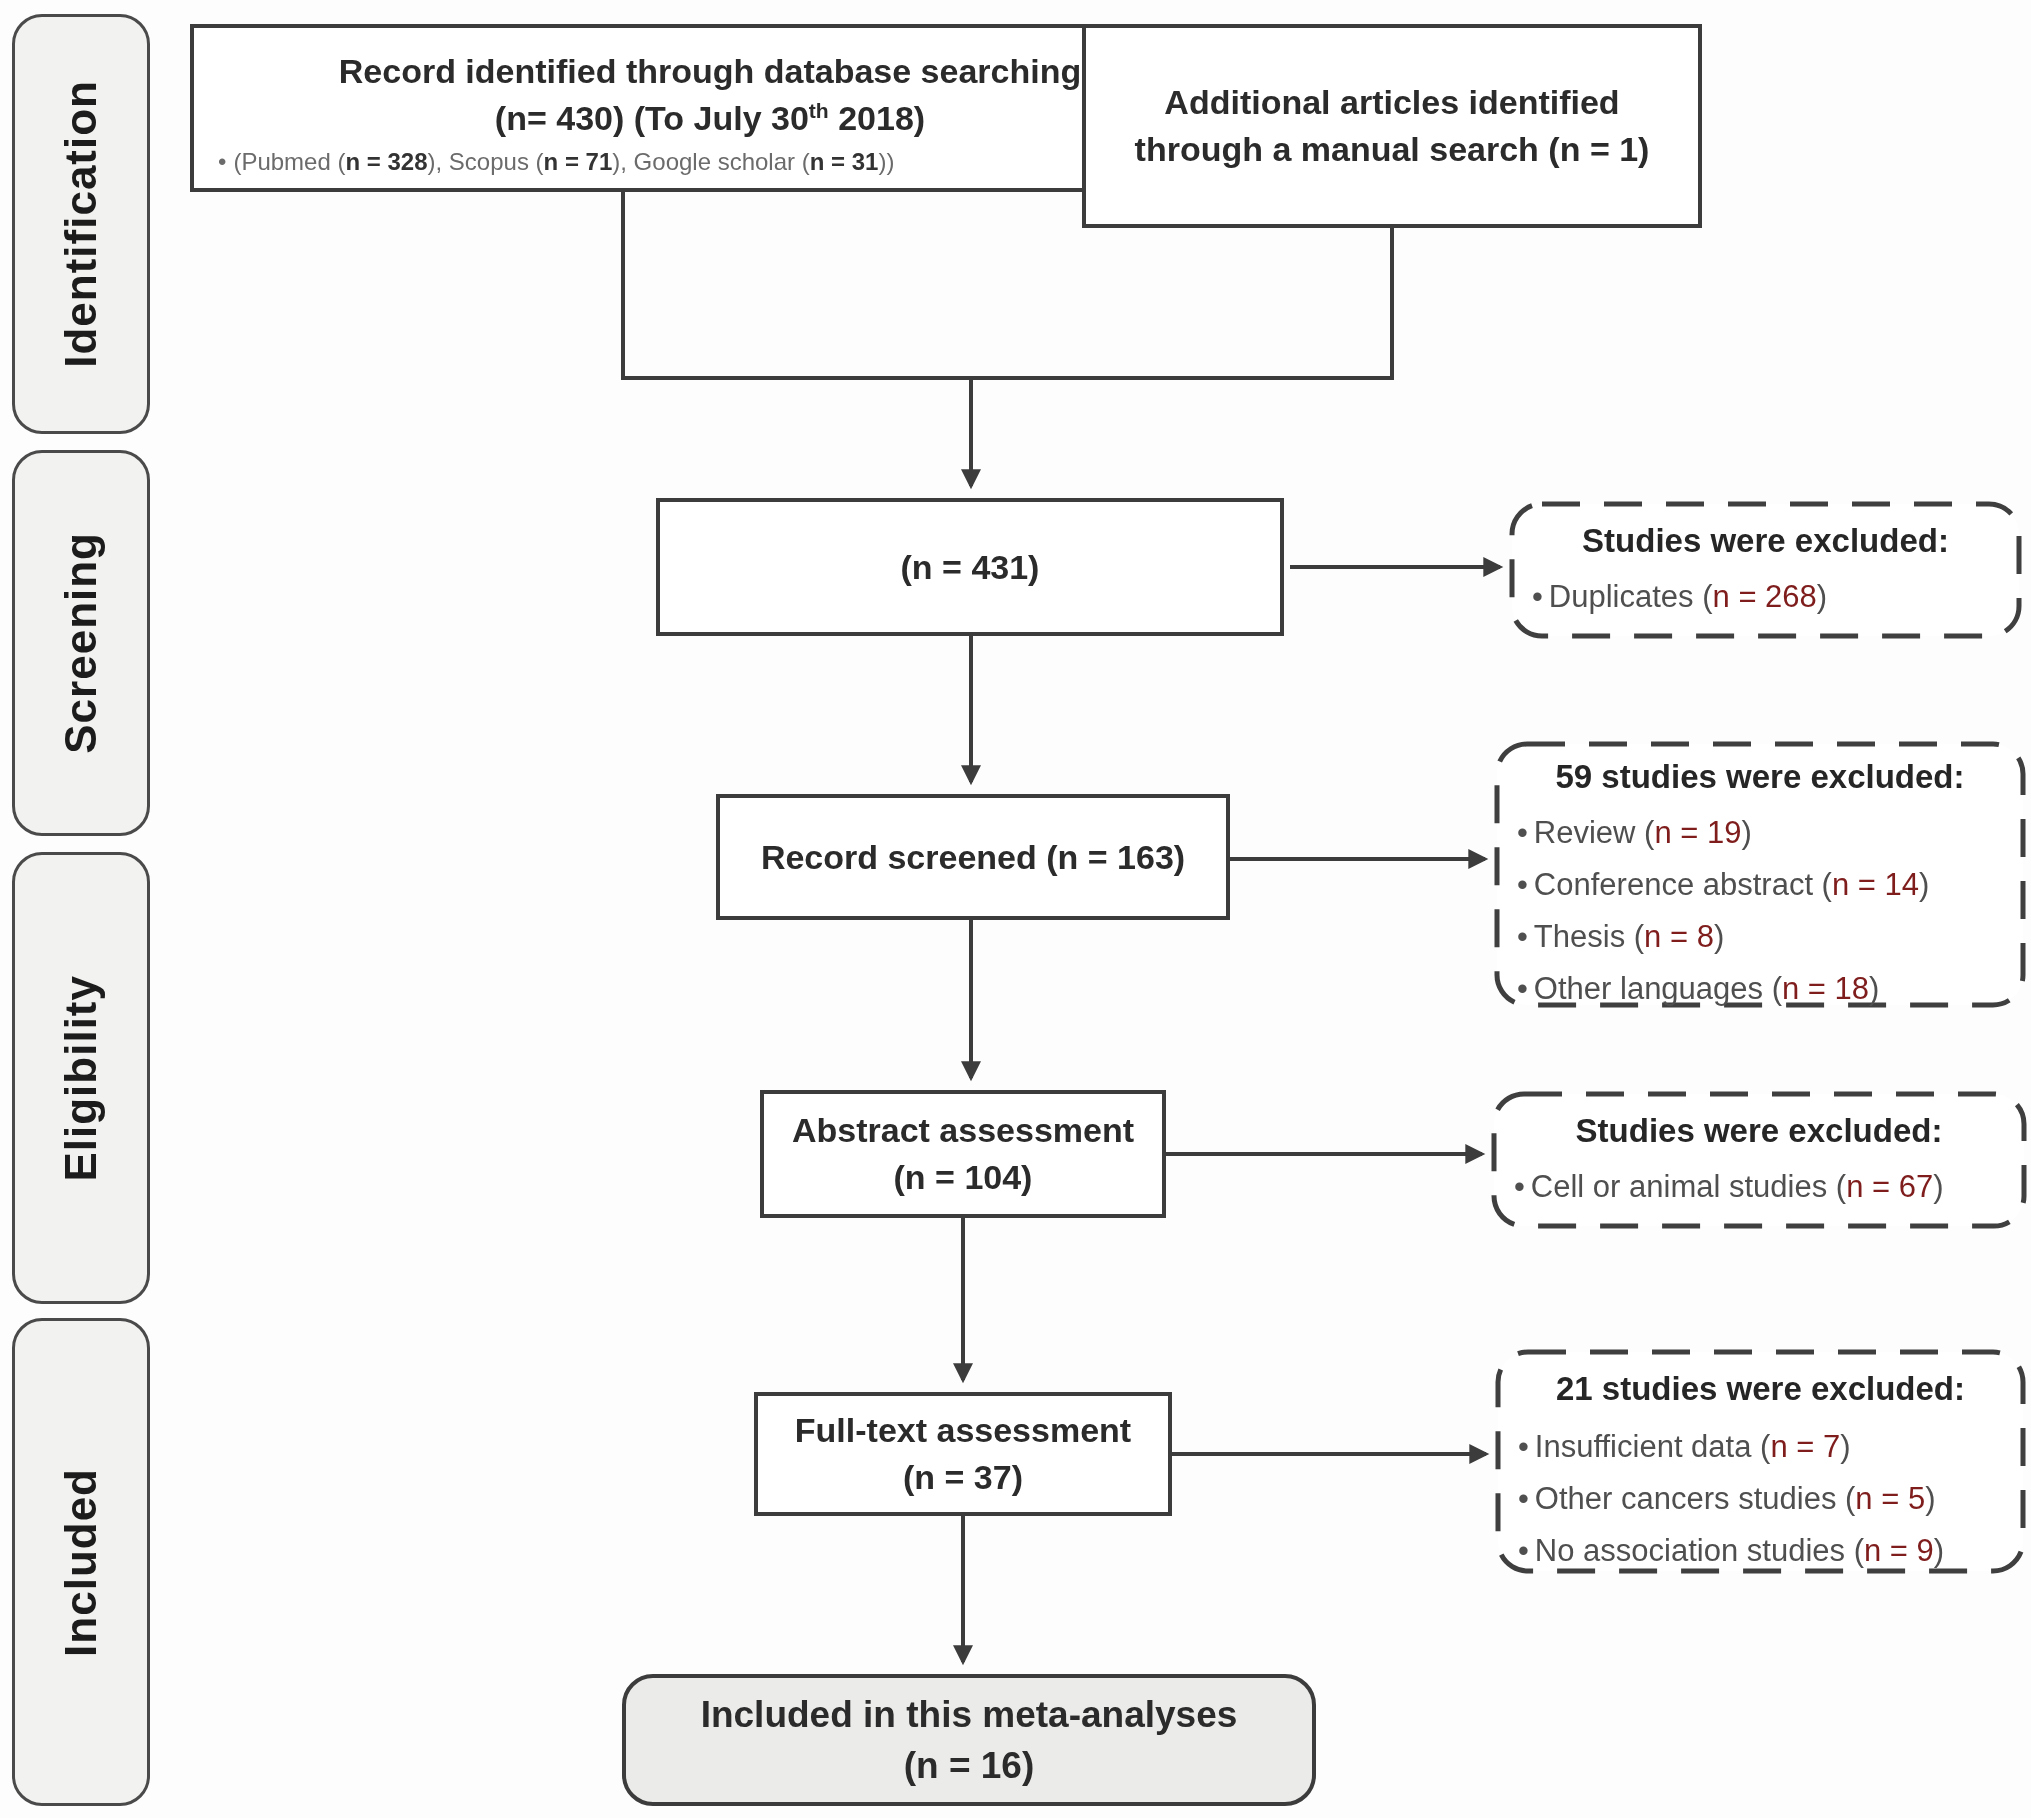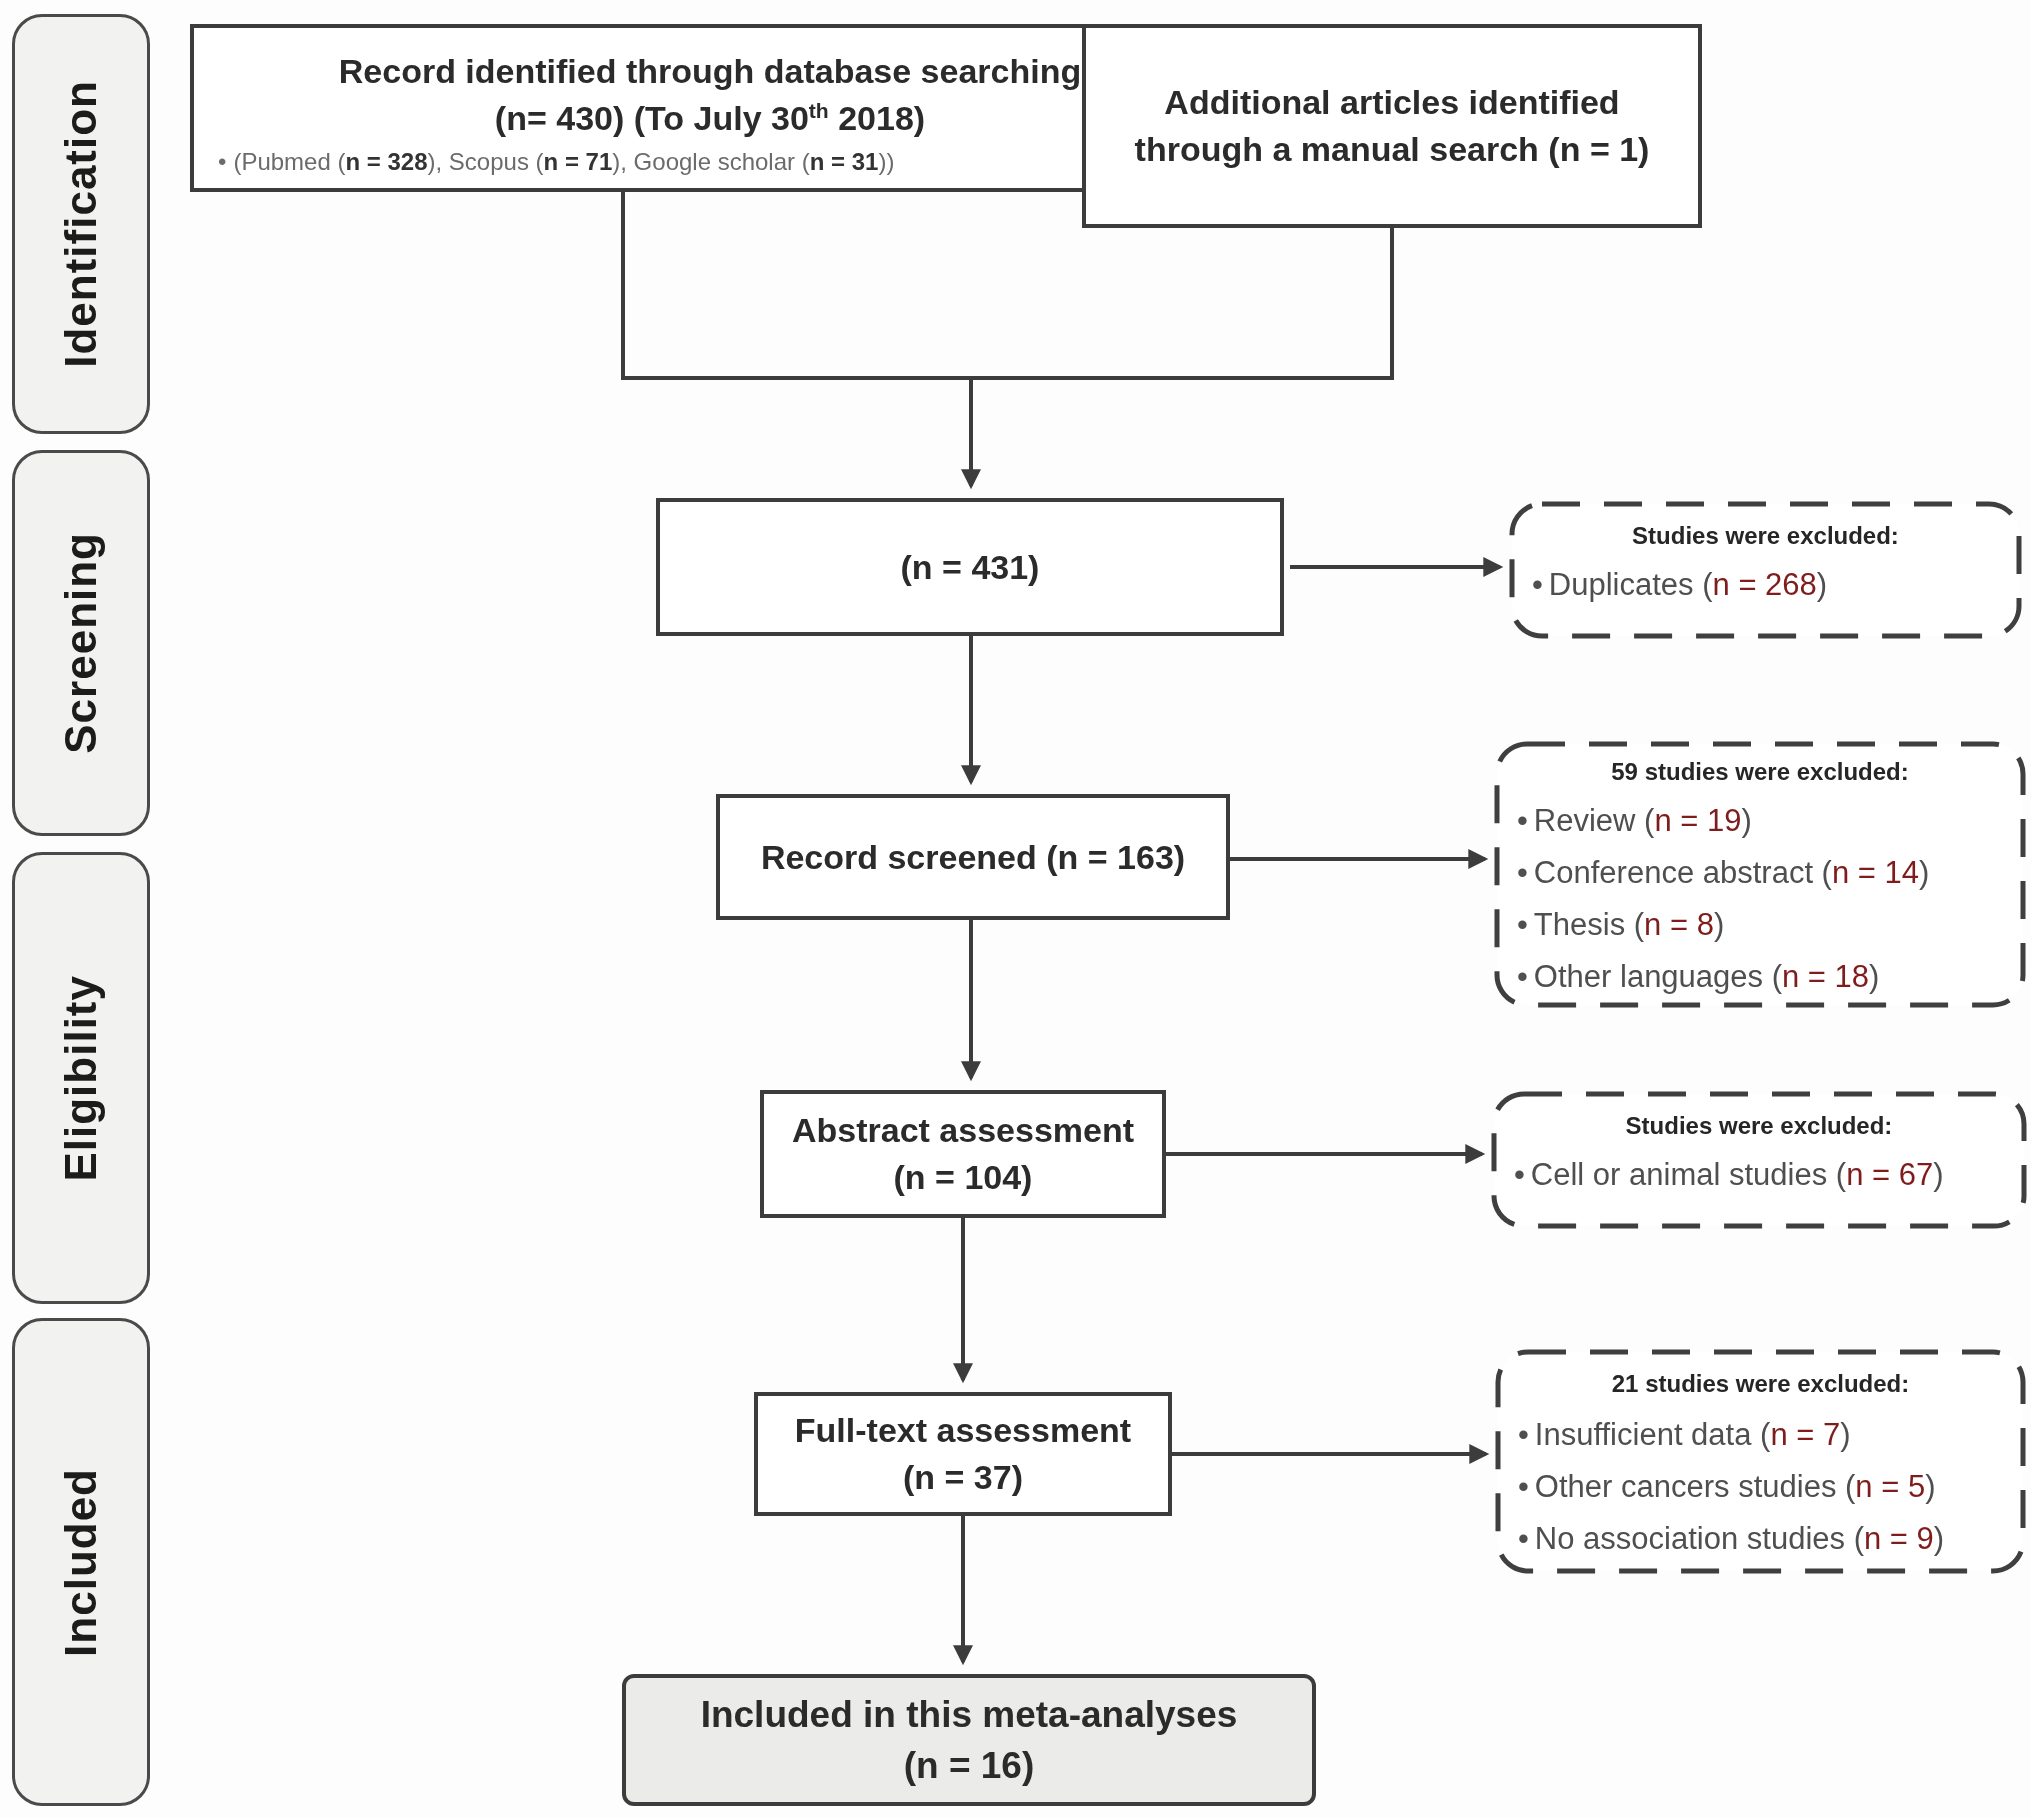--- a/index.html
+++ b/index.html
@@ -75,34 +75,34 @@
     font-size: 24px;
     color: #6b6b6b;
     text-align: left;
     font-weight: normal;
     white-space: nowrap;
   }
   .note-bold { font-weight: bold; color: #333333; }
   .note-bullet { margin-right: 7px; }
 
   .terminal {
-    border-radius: 12px;
+    border-radius: 31px;
     background: #ebebe9;
   }
   .terminal .box-line { font-size: 37px; }
 
   
   .ex-box {
     position: absolute;
     z-index: 3;
     text-align: center;
   }
   .ex-title {
     font-weight: bold;
-    font-size: 24px;
+    font-size: 33px;
     color: #262626;
     line-height: 1.3;
   }
   .ex-items { text-align: left; padding-left: 20px; }
   .ex-item {
     font-size: 31px;
     color: #4f4f4f;
     line-height: 52px;
     white-space: nowrap;
   }

